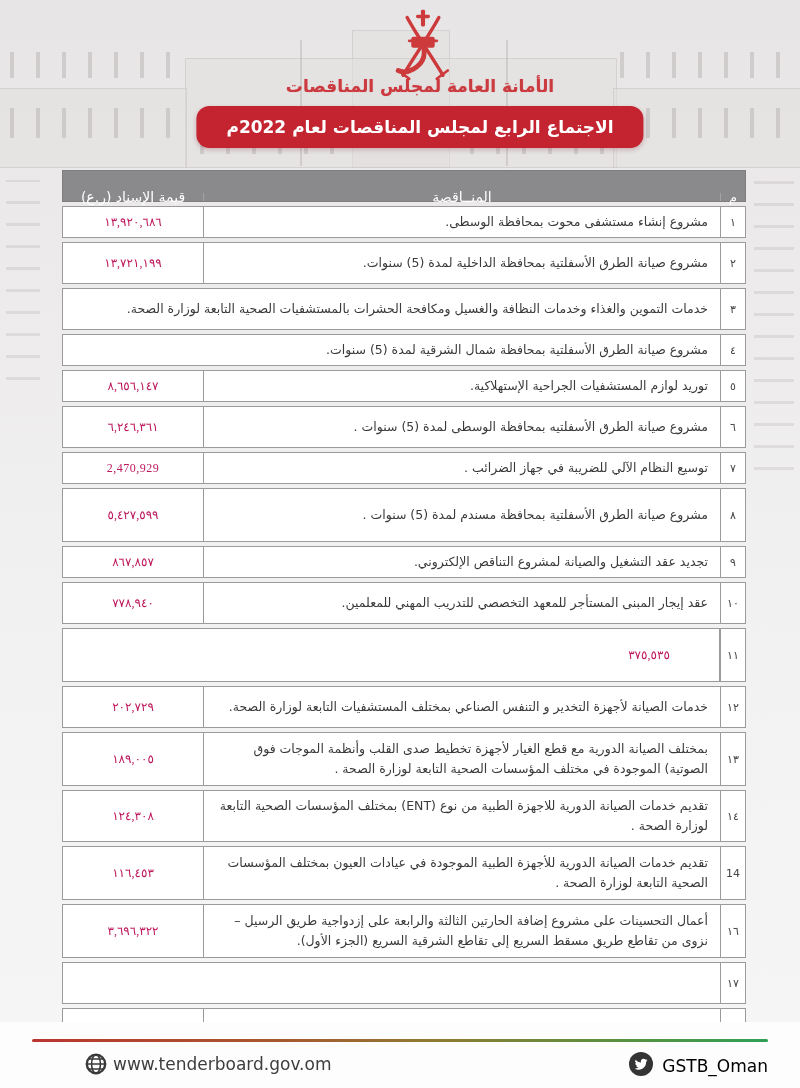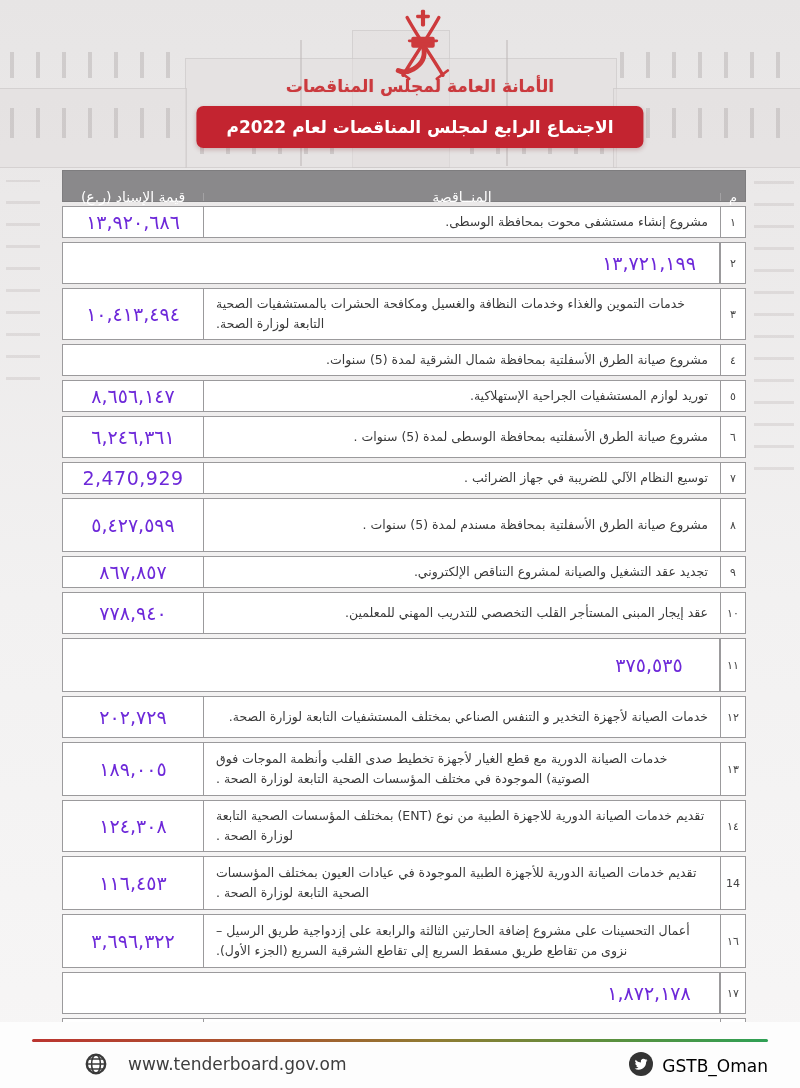--- a/index.html
+++ b/index.html
@@ -16,49 +16,49 @@
   .wm-line{background:rgba(192,186,186,.55);}
   
   .emblem{position:absolute;top:8px;left:392px;z-index:2;}
   .calligraphy{
     position:absolute;top:76px;left:0;width:840px;text-align:center;z-index:2;
     color:#cb3a3e;font-size:17px;font-weight:bold;direction:rtl;letter-spacing:.5px;
     text-shadow:0 0 1px rgba(203,58,62,.35);
   }
   .banner{
     position:absolute;top:106px;left:50%;transform:translateX(calc(-50% + 20px));z-index:2;
-    background:#c32430;color:#ffffff;border-radius:7px;
+    background:#c32430;color:#ffffff;border-radius:13px;
     padding:11px 30px;font-size:17px;font-weight:bold;direction:rtl;white-space:nowrap;
     box-shadow:0 2px 4px rgba(120,30,35,.25);
   }
   
   .tbl{position:absolute;top:170px;left:62px;width:684px;direction:rtl;z-index:2;}
   .thead{
     display:flex;align-items:stretch;background:#8a898b;color:#fff;
     border:1px solid #7e7d7f;height:30px;font-size:14px;
   }
   .thead>div{display:flex;align-items:center;justify-content:center;margin-top:22px;}
   .h-idx{width:24px;border-inline-end:1px solid #a3a2a4;font-size:13px;}
   .h-tender{flex:1;text-align:center;}
   .h-value{width:140px;border-inline-start:1px solid #a3a2a4;}
   .trow{
     display:flex;align-items:stretch;background:#fff;border:1px solid #9b9a9c;
     margin-top:4px;color:#3a3a3a;box-sizing:border-box;
   }
   .c-idx{width:24px;display:flex;align-items:center;justify-content:center;
     font-size:11px;color:#444;border-inline-end:1px solid #9b9a9c;flex:none;}
-  .c-tender{flex:1;display:flex;align-items:center;text-align:left;
+  .c-tender{flex:1;display:flex;align-items:center;text-align:right;
     padding:5px 12px;font-size:12.5px;line-height:1.6;}
   .c-value{width:140px;flex:none;display:flex;align-items:center;justify-content:center;
-    border-inline-start:1px solid #9b9a9c;font-size:19px;color:#6d28d9;letter-spacing:.5px;}
+    border-inline-start:1px solid #9b9a9c;font-size:12px;color:#be185d;letter-spacing:.5px;font-family:Liberation Serif, serif;}
   
   .footer{position:absolute;left:0;right:0;bottom:0;height:66px;background:#fdfdfd;z-index:2;}
   .gradline{position:absolute;top:17px;left:32px;right:32px;height:3px;border-radius:2px;
     background:linear-gradient(90deg,#bb3530 0%,#a65a2e 35%,#8f7c33 55%,#58913f 80%,#2fa055 100%);}
-  .site{position:absolute;left:84px;top:30px;display:flex;align-items:center;gap:20px;
+  .site{position:absolute;left:84px;top:30px;display:flex;align-items:center;gap:5px;
     color:#3d3d3d;font-size:17px;text-align:right;}
   .twitter{position:absolute;right:32px;top:30px;display:flex;align-items:flex-end;gap:9px;
     color:#000000;font-size:17px;}
   .icon-circle{width:24px;height:24px;border-radius:50%;background:#343434;display:flex;
     align-items:center;justify-content:center;flex:none;}
 </style>
 </head>
 <body>
 
 <div>
@@ -107,26 +107,26 @@
     <div class="h-value">قيمة الإسناد (ر.ع)</div>
   </div>
   <div id="tbody">
       <div class="trow" style="min-height: 32px;">
         <div class="c-idx">١</div>
         <div class="c-tender">مشروع إنشاء مستشفى محوت بمحافظة الوسطى.</div>
         <div class="c-value">١٣,٩٢٠,٦٨٦</div>
       </div>
       <div class="trow" style="min-height: 42px;">
         <div class="c-idx">٢</div>
+        <div class="c-tender">مشروع صيانة الطرق الأسفلتية بمحافظة  الداخلية  لمدة  (5) سنوات.</div>
         <div class="c-value">١٣,٧٢١,١٩٩</div>
       </div>
       <div class="trow" style="min-height: 42px;">
         <div class="c-idx">٣</div>
         <div class="c-tender">خدمات التموين والغذاء وخدمات النظافة والغسيل ومكافحة الحشرات بالمستشفيات الصحية التابعة لوزارة الصحة.</div>
-        <div class="c-value">١٠,٤١٣,٤٩٤</div>
       </div>
       <div class="trow" style="min-height: 32px;">
         <div class="c-idx">٤</div>
         <div class="c-tender">مشروع صيانة الطرق الأسفلتية بمحافظة شمال الشرقية لمدة (5) سنوات.</div>
       </div>
       <div class="trow" style="min-height: 32px;">
         <div class="c-idx">٥</div>
         <div class="c-tender">توريد لوازم المستشفيات الجراحية الإستهلاكية.</div>
         <div class="c-value">٨,٦٥٦,١٤٧</div>
       </div>
@@ -145,55 +145,54 @@
         <div class="c-tender">مشروع صيانة الطرق الأسفلتية بمحافظة مسندم لمدة  (5)  سنوات .</div>
         <div class="c-value">٥,٤٢٧,٥٩٩</div>
       </div>
       <div class="trow" style="min-height: 32px;">
         <div class="c-idx">٩</div>
         <div class="c-tender">تجديد عقد التشغيل والصيانة لمشروع التناقص الإلكتروني.</div>
         <div class="c-value">٨٦٧,٨٥٧</div>
       </div>
       <div class="trow" style="min-height: 42px;">
         <div class="c-idx">١٠</div>
-        <div class="c-tender">عقد إيجار المبنى المستأجر القلب التخصصي للتدريب المهني للمعلمين.</div>
+        <div class="c-tender">عقد إيجار المبنى المستأجر للمعهد التخصصي للتدريب المهني للمعلمين.</div>
         <div class="c-value">٧٧٨,٩٤٠</div>
       </div>
       <div class="trow" style="min-height: 54px;">
         <div class="c-idx">١١</div>
         <div class="c-value">٣٧٥,٥٣٥</div>
       </div>
       <div class="trow" style="min-height: 42px;">
         <div class="c-idx">١٢</div>
         <div class="c-tender">خدمات الصيانة لأجهزة التخدير و التنفس الصناعي بمختلف المستشفيات التابعة لوزارة الصحة.</div>
         <div class="c-value">٢٠٢,٧٢٩</div>
       </div>
       <div class="trow" style="min-height: 54px;">
         <div class="c-idx">١٣</div>
-        <div class="c-tender">خدمات الصيانة الدورية مع قطع الغيار  لأجهزة تخطيط صدى القلب وأنظمة الموجات فوق الصوتية) الموجودة في مختلف المؤسسات الصحية التابعة لوزارة الصحة .</div>
+        <div class="c-tender">بمختلف الصيانة الدورية مع قطع الغيار  لأجهزة تخطيط صدى القلب وأنظمة الموجات فوق الصوتية) الموجودة في مختلف المؤسسات الصحية التابعة لوزارة الصحة .</div>
         <div class="c-value">١٨٩,٠٠٥</div>
       </div>
       <div class="trow" style="min-height: 42px;">
         <div class="c-idx">١٤</div>
         <div class="c-tender">تقديم خدمات الصيانة الدورية للاجهزة الطبية من نوع (ENT) بمختلف المؤسسات الصحية التابعة لوزارة الصحة .</div>
         <div class="c-value">١٢٤,٣٠٨</div>
       </div>
       <div class="trow" style="min-height: 54px;">
         <div class="c-idx">14</div>
         <div class="c-tender">تقديم خدمات الصيانة الدورية للأجهزة الطبية  الموجودة في عيادات العيون بمختلف المؤسسات الصحية التابعة لوزارة الصحة .</div>
         <div class="c-value">١١٦,٤٥٣</div>
       </div>
       <div class="trow" style="min-height: 54px;">
         <div class="c-idx">١٦</div>
         <div class="c-tender">أعمال التحسينات على مشروع إضافة الحارتين الثالثة والرابعة على إزدواجية طريق الرسيل – نزوى من تقاطع طريق مسقط السريع إلى تقاطع الشرقية السريع (الجزء الأول).</div>
         <div class="c-value">٣,٦٩٦,٣٢٢</div>
       </div>
       <div class="trow" style="min-height: 42px;">
         <div class="c-idx">١٧</div>
-        <div class="c-value">١,٨٧٢,١٧٨</div>
       </div>
       <div class="trow" style="min-height: 54px;">
         <div class="c-idx">١٨</div>
         <div class="c-tender">الأعمال الإضافية على مشروع تجهيز المبنى  لوزارة النقل والاتصالات وتقنية المعلومات.</div>
         <div class="c-value">١,٦٣٠,٠٠٠</div>
       </div>
     </div>
 </div>
 
 <div class="footer">

